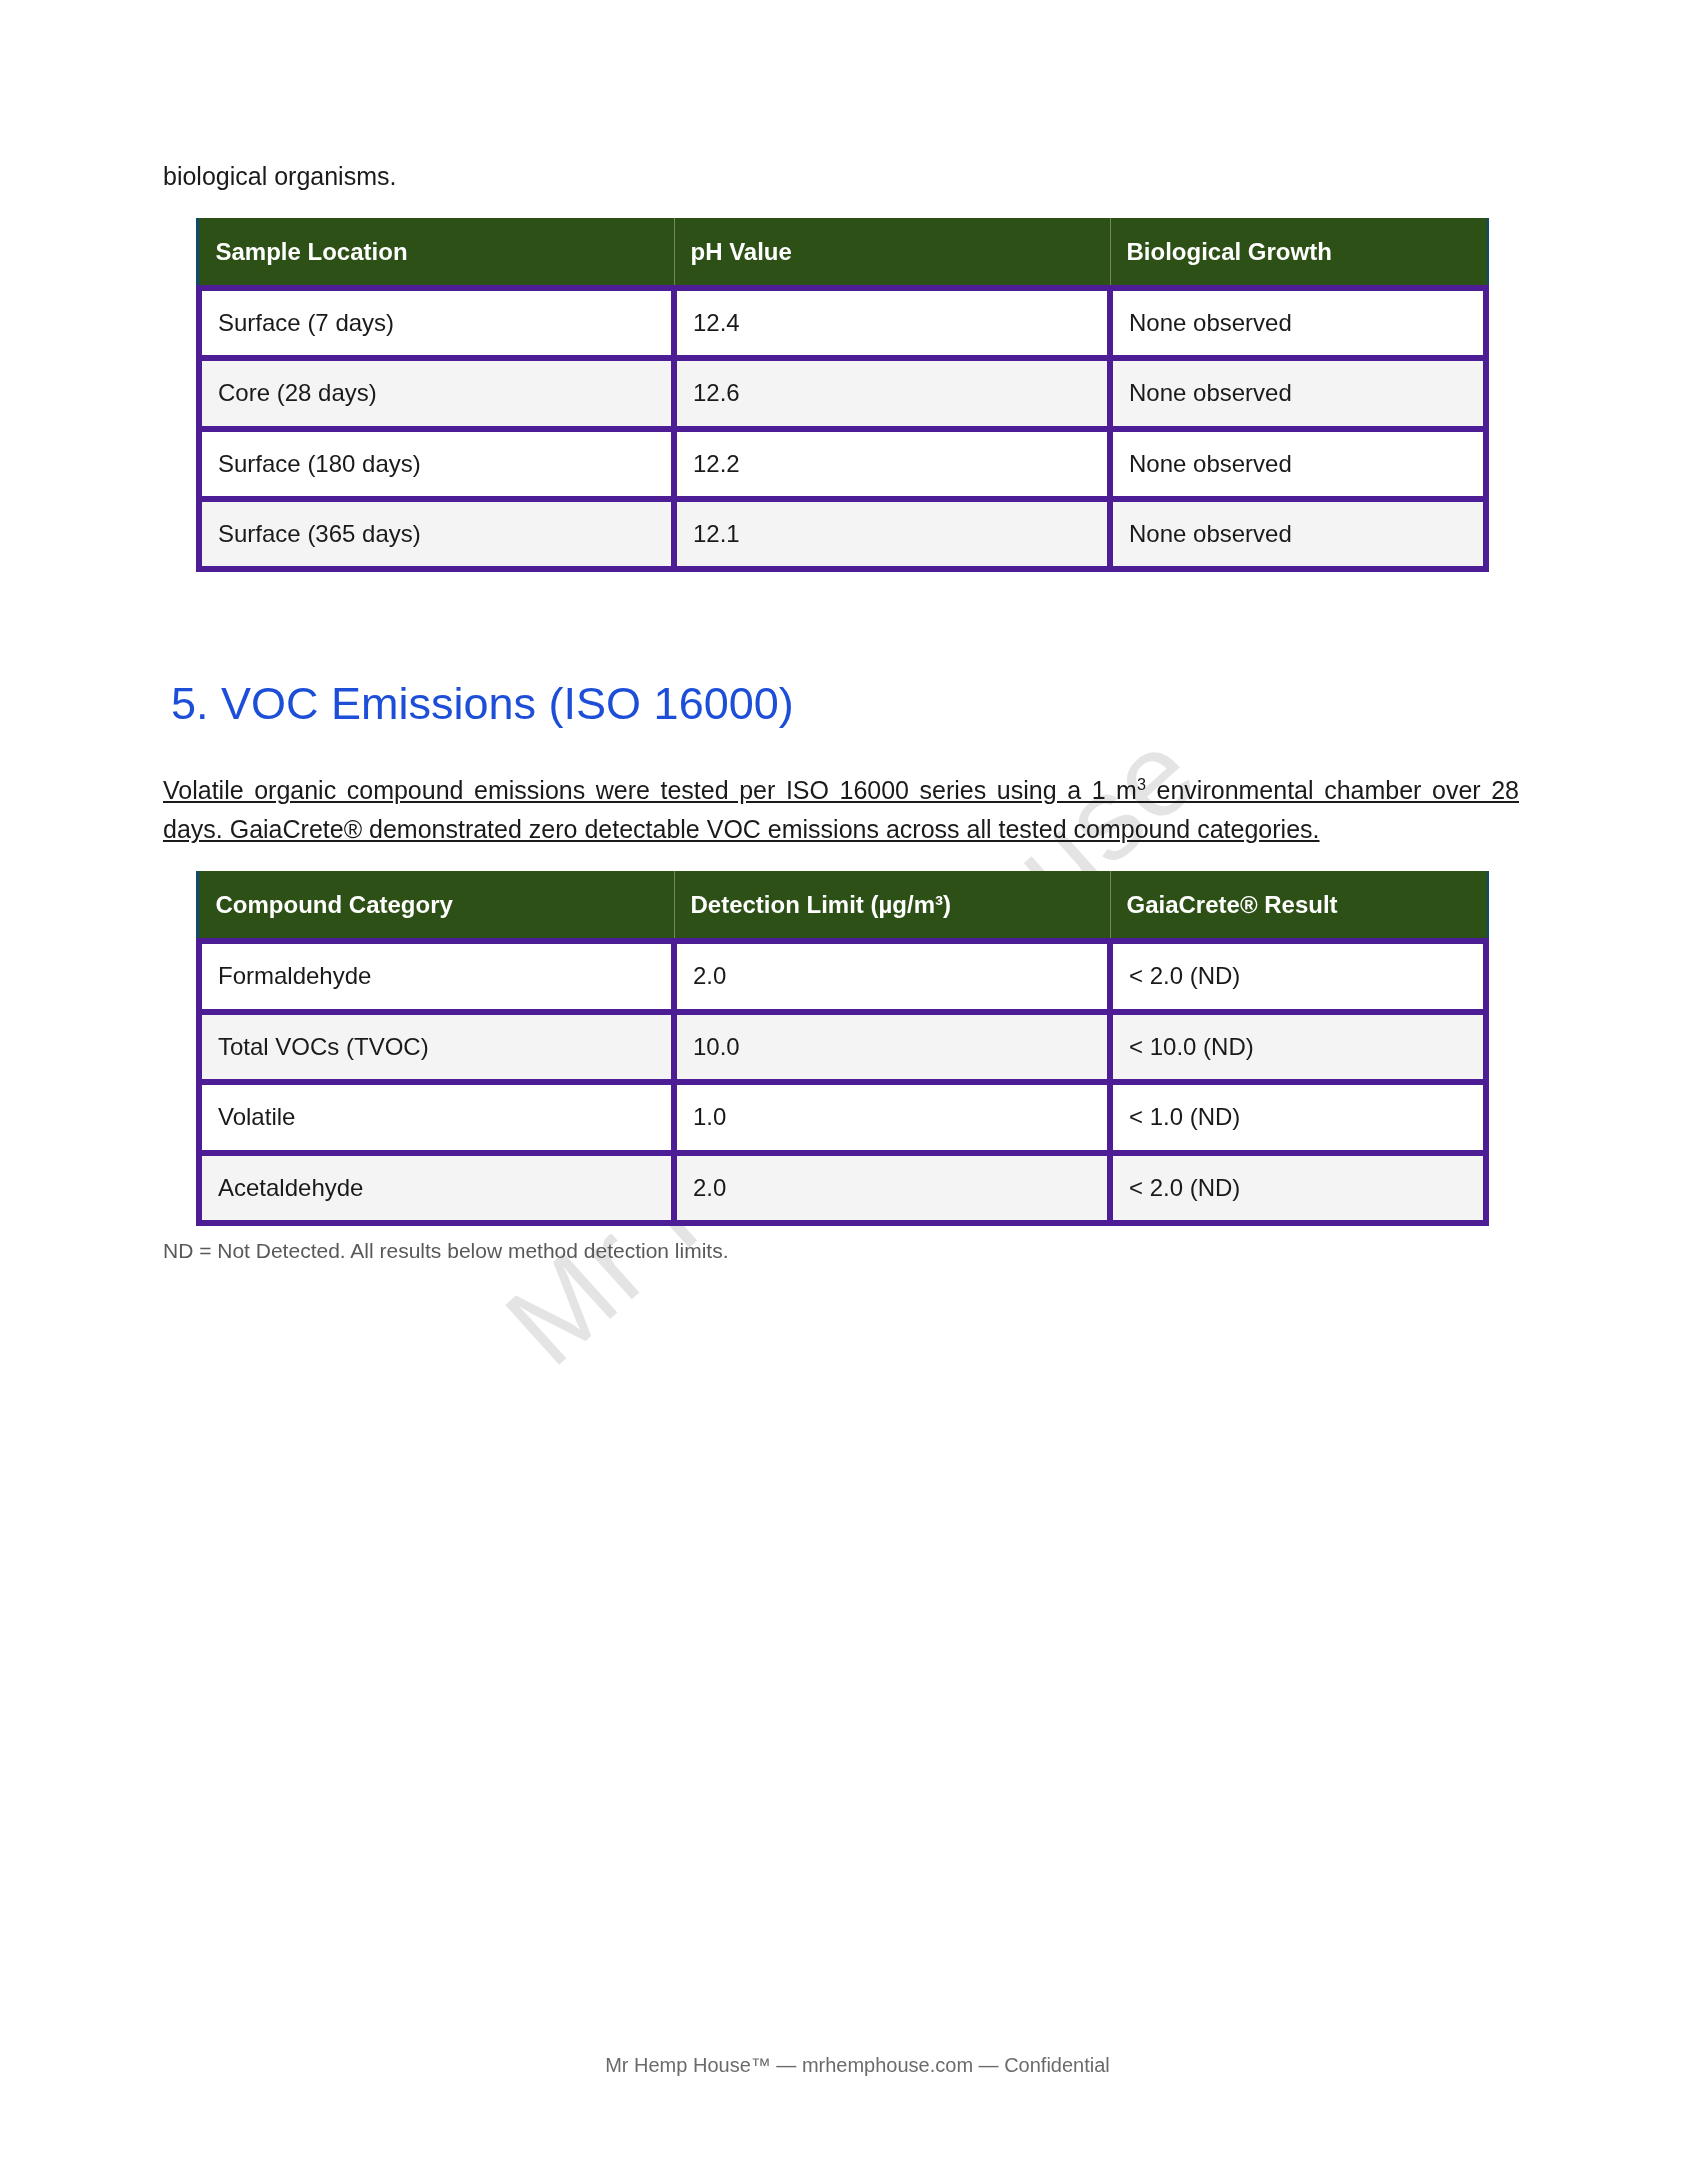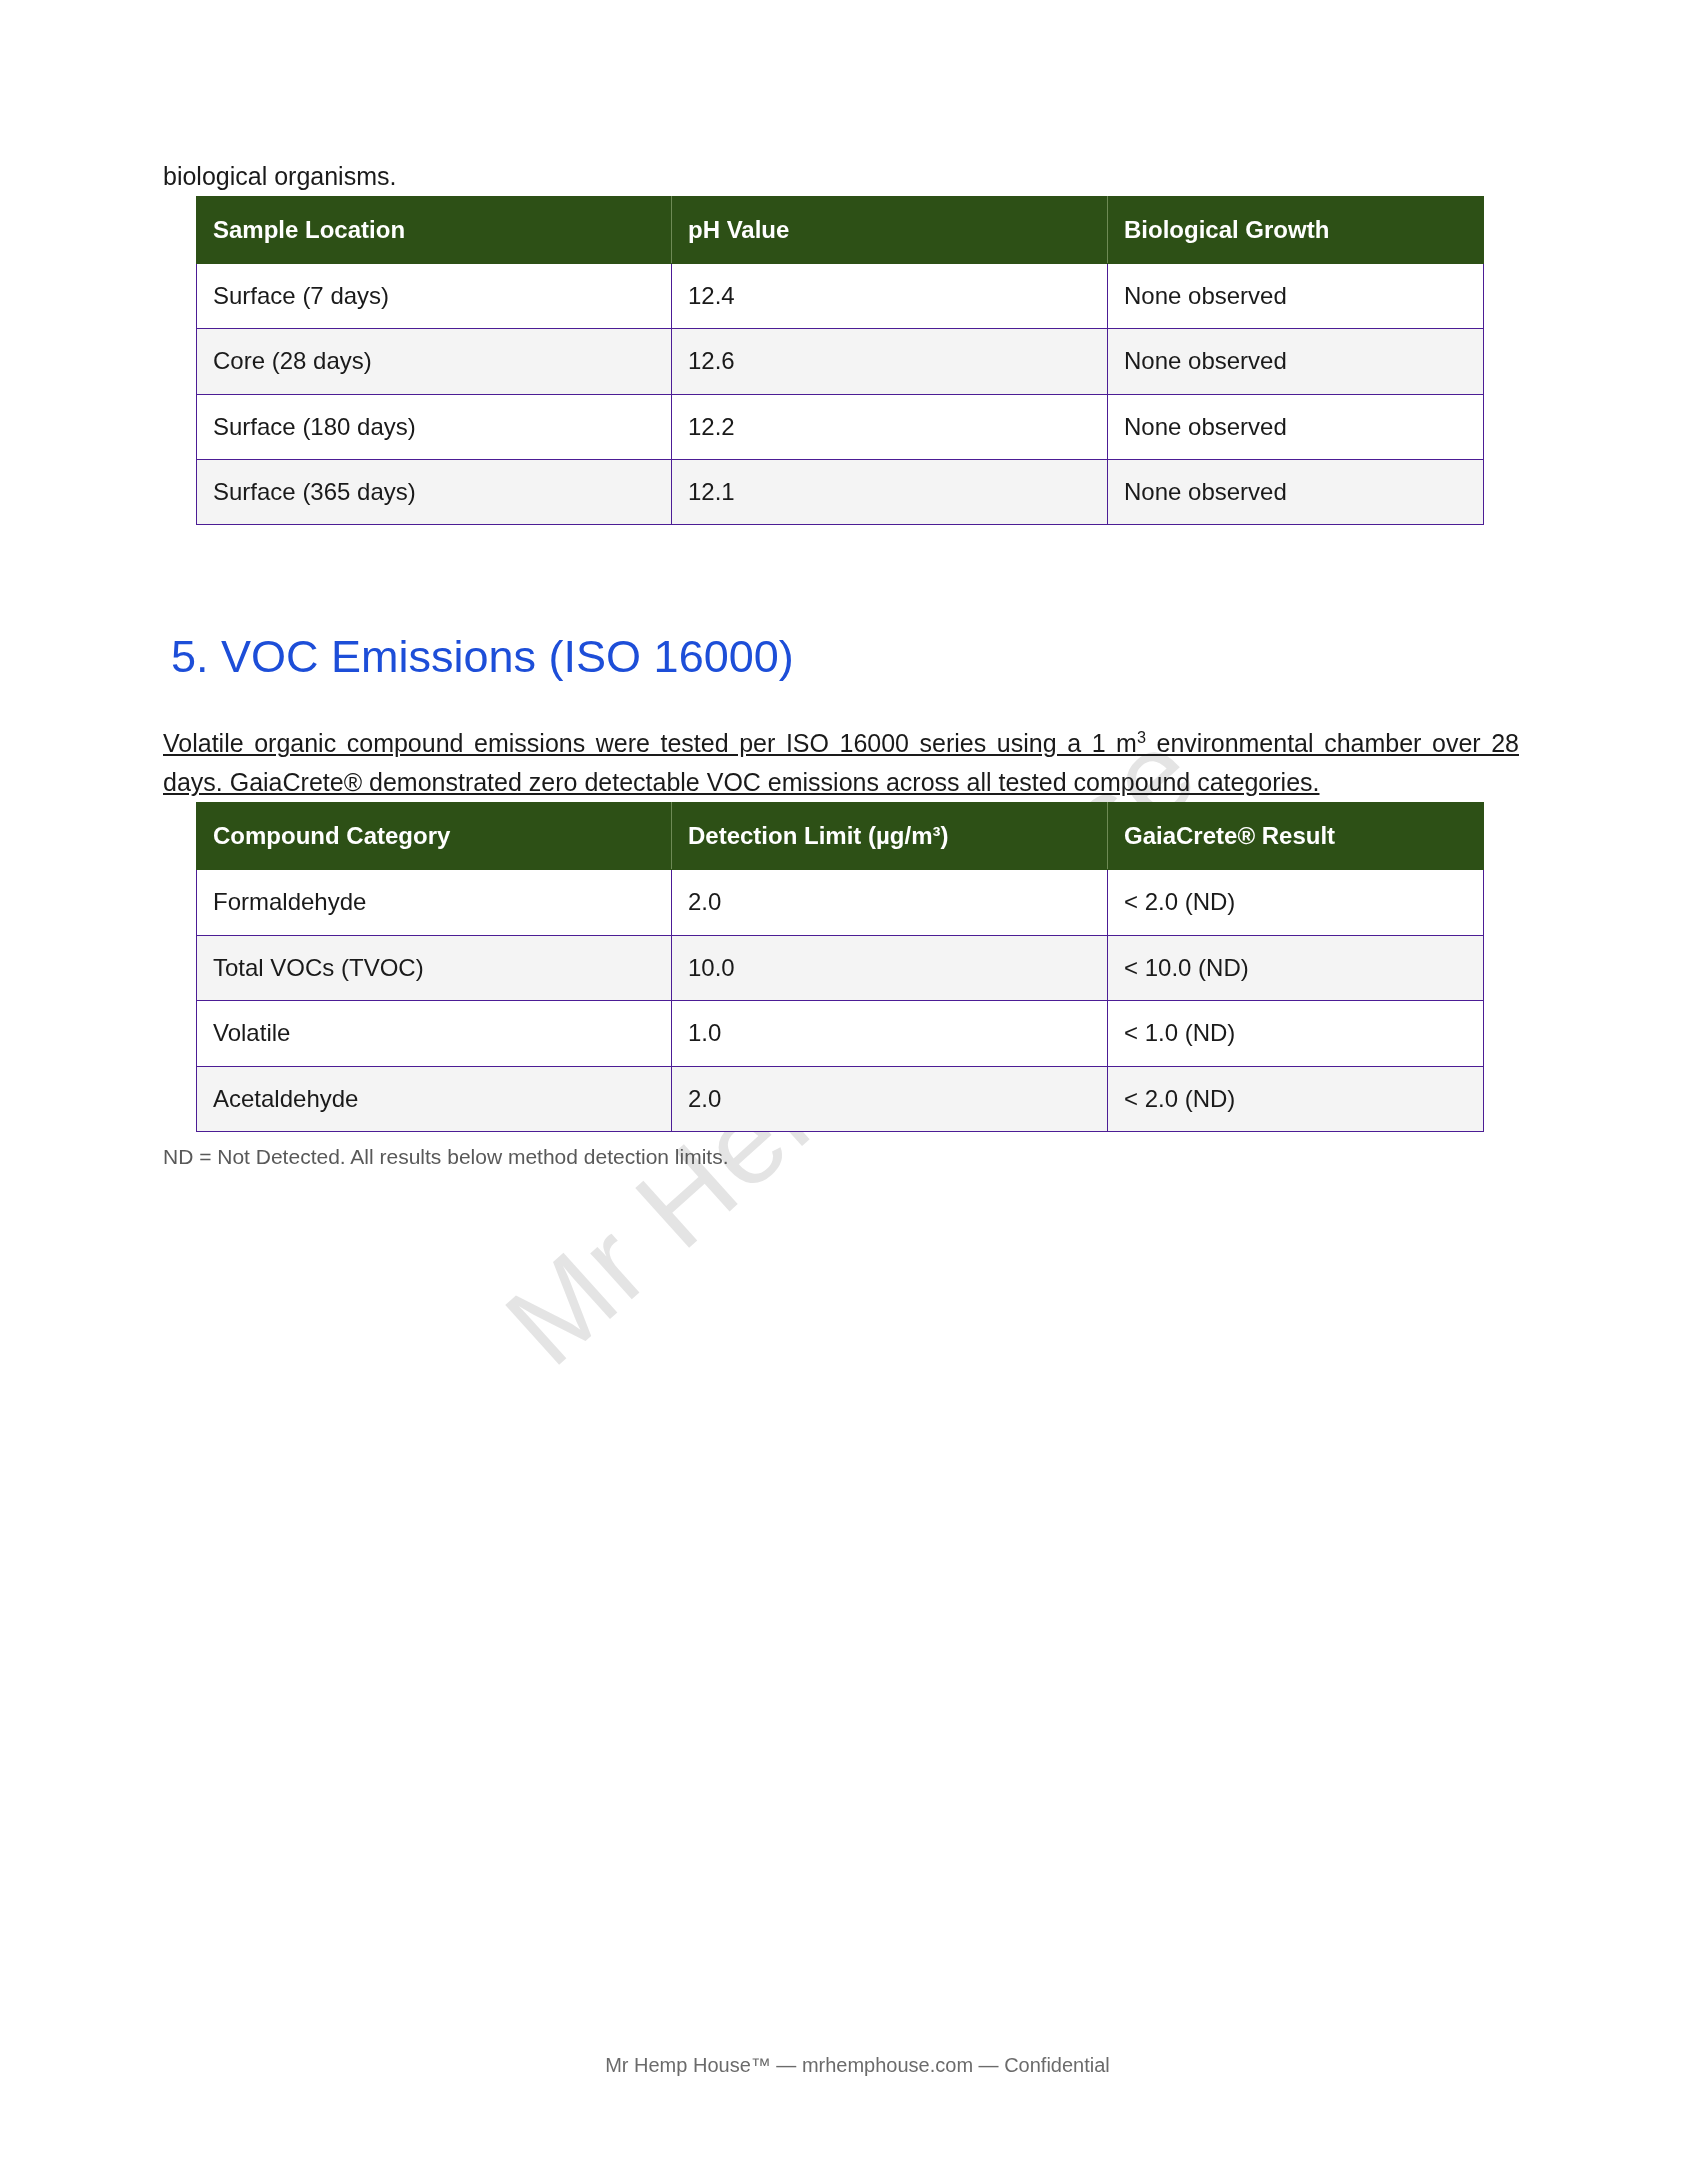--- a/index.html
+++ b/index.html
@@ -64,31 +64,32 @@
     color: #1a1a1a;
     margin: 0;
     padding-top: 158px;
   }
 
   
   table.data-table {
     border-collapse: collapse;
     width: 1287px;
     margin-left: 33px;
+    margin-top: 22px;
     table-layout: fixed;
     background: #0c4a6e;
   }
   table.data-table th,
   table.data-table td {
     text-align: left;
     vertical-align: middle;
     padding: 16px 16px;
     font-size: 24px;
     line-height: 1.35;
-    border: 1px solid #4c1d95;
+    border: 6px solid #4c1d95;
   }
   table.data-table thead th {
     background: #2d5016;
     color: #ffffff;
     font-weight: bold;
     border: 1px solid #2d5016;
     border-right-color: #6e8a55;
     height: 28px;
     padding-top: 17px;
     padding-bottom: 17px;

